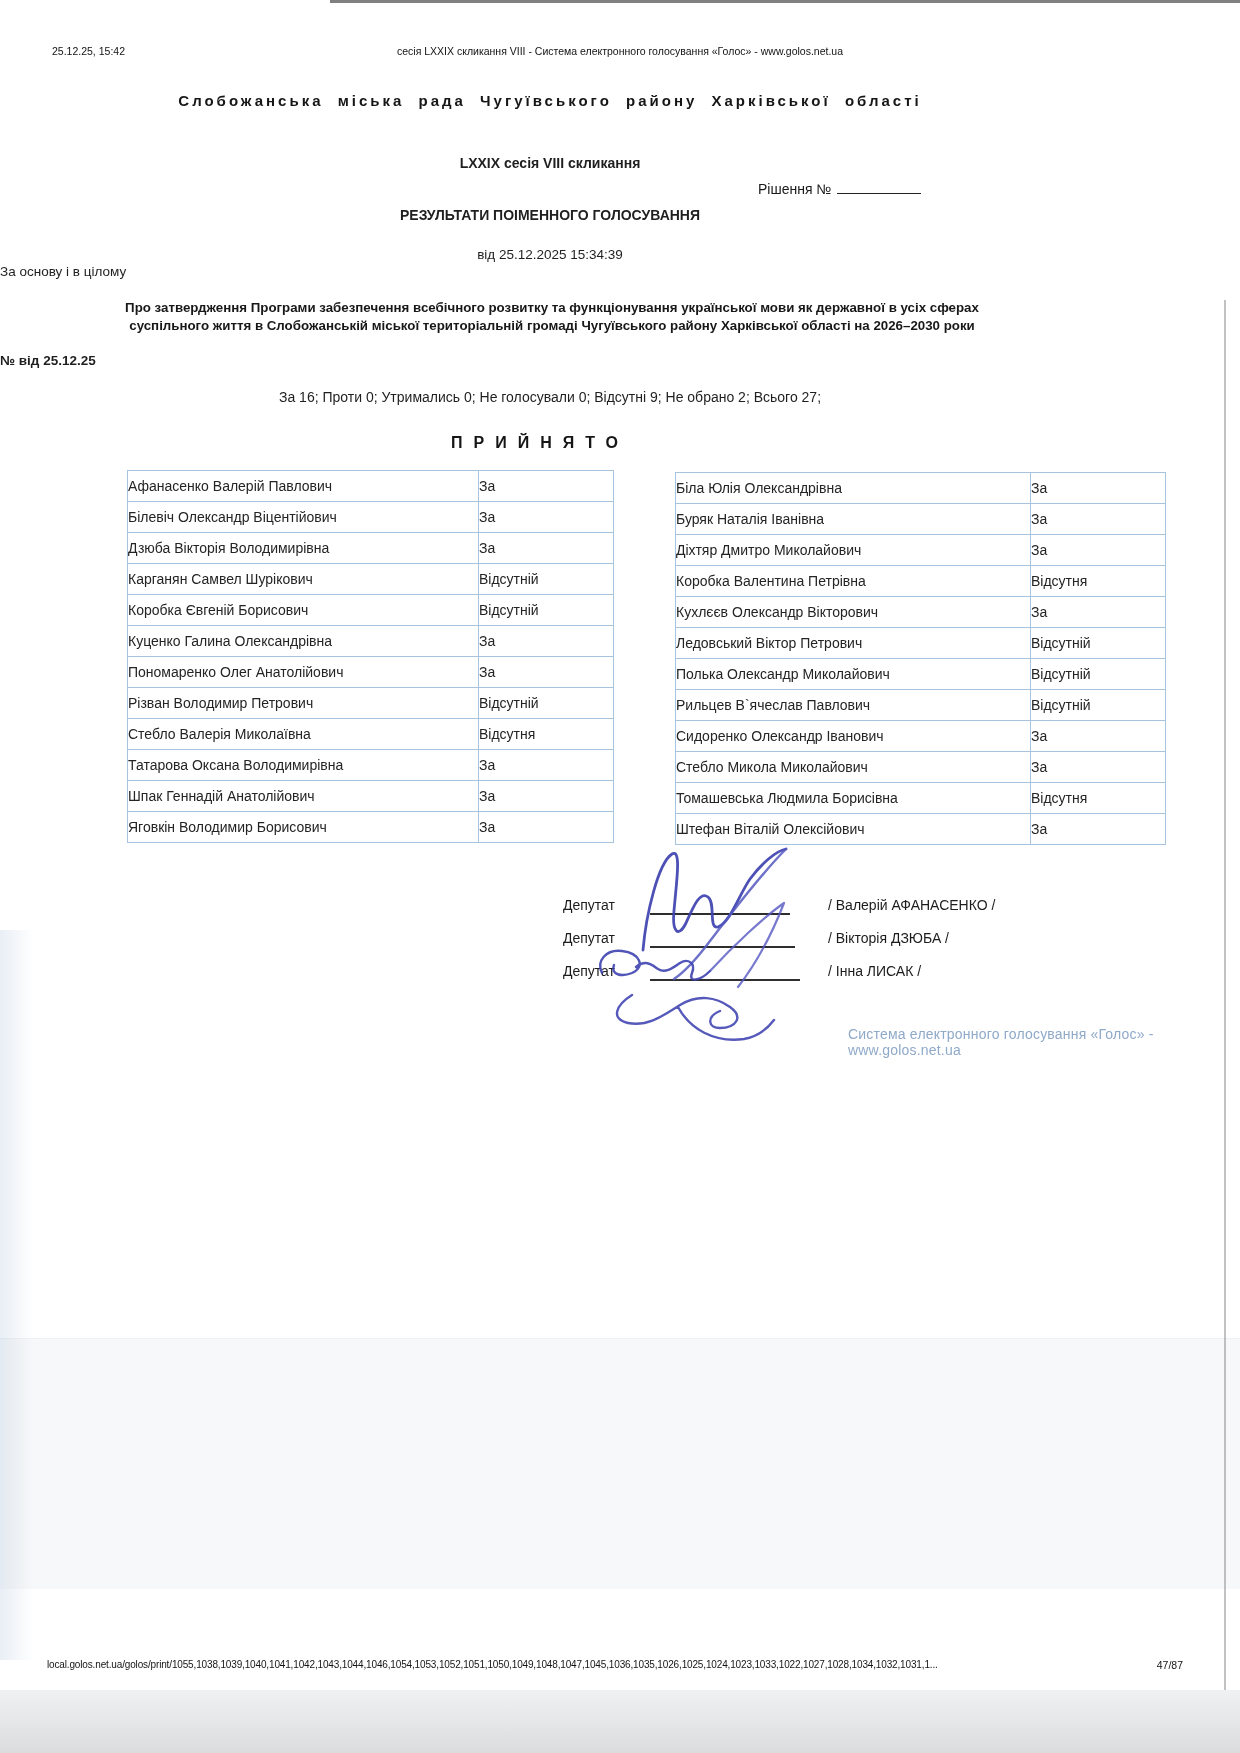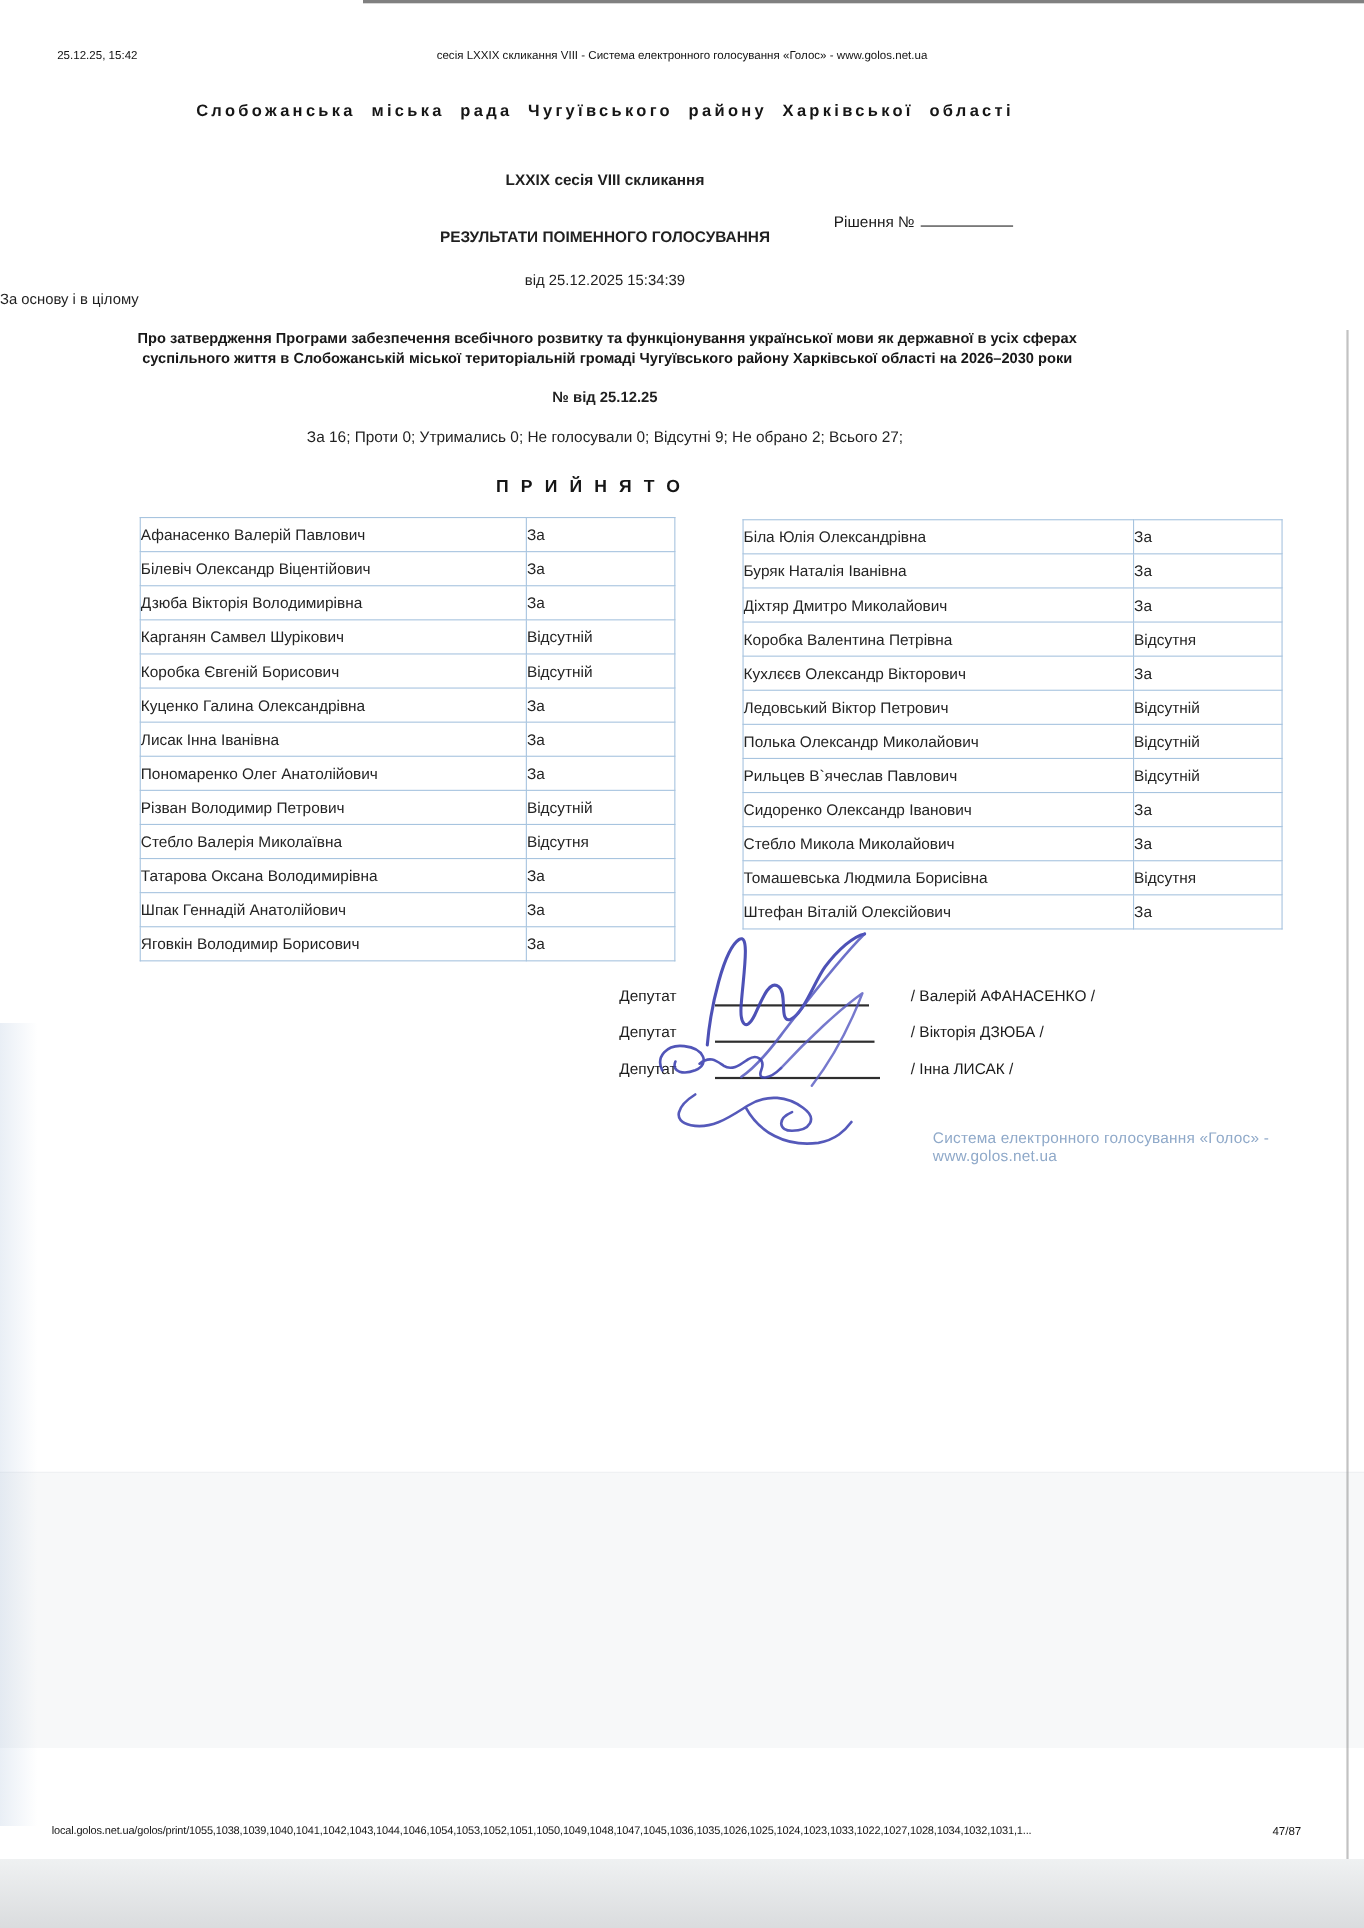--- a/index.html
+++ b/index.html
@@ -18,28 +18,28 @@
   
   .hdr-left   { position:absolute; left:52px; top:45px; font-size:10.5px; color:#121212; }
   .hdr-center { position:absolute; left:0; right:0; top:45px; text-align:center; font-size:10.5px; color:#121212; }
   .ftr-left   { position:absolute; left:47px; top:1659px; width:1082px; overflow:hidden; white-space:nowrap;
                 font-size:10px; letter-spacing:-0.15px; color:#151515; }
   .ftr-right  { position:absolute; right:57px; top:1659px; font-size:10.5px; color:#151515;text-align:center; }
   
   .council-title { position:absolute; left:0; top:92px; width:1100px; text-align:center;
                    font-size:15px; font-weight:700; letter-spacing:3px; word-spacing:7px; color:#161616; }
   .session-line  { position:absolute; left:0; top:155px; width:1100px; text-align:center; font-size:14px; font-weight:700; }
-  .decision-row  { position:absolute; left:758px; top:191px; font-size:14px; color:#1a1a1a; }
+  .decision-row  { position:absolute; left:758px; top:179px; font-size:14px; color:#1a1a1a; }
   .blank-line    { display:inline-block; width:84px; height:14px; border-bottom:1.5px solid #222; margin-left:6px; }
   .results-title { position:absolute; left:0; top:207px; width:1100px; text-align:center; font-size:14px; font-weight:700; }
   .vote-datetime { position:absolute; left:0; top:247px; width:1100px; text-align:center; font-size:13.5px; }
   .vote-basis    { position:absolute; left:0; top:264px; width:1100px; text-align:left; font-size:13.5px; }
   .subject       { position:absolute; left:122px; top:299px; width:860px; text-align:center;
                    font-size:13.3px; font-weight:700; line-height:17.5px; color:#181818; }
-  .subject-number{ position:absolute; left:0; top:353px; width:1100px; text-align:center; font-size:13.5px; font-weight:700; }
+  .subject-number{ position:absolute; left:0; top:353px; width:1100px; text-align:left; font-size:13.5px; font-weight:700; }
   .totals        { position:absolute; left:0; top:389px; width:1100px; text-align:center; font-size:14px; }
   .outcome       { position:absolute; left:0; top:434px; width:1080px; text-align:center;
                    font-size:16px; font-weight:700; letter-spacing:11px; color:#161616; }
   
   table.vote-table { position:absolute; border-collapse:collapse; table-layout:fixed; font-size:14px; color:#242424; }
   table.vote-table td { border:1px solid #a7c4df; height:30px; padding:0; vertical-align:middle;
                         overflow:hidden; white-space:nowrap; }
   td.name { padding-left:30px; }
   td.vote { padding-left:12px; }
   .vote-table.left  { left:127px; top:470px; width:486px; }
@@ -104,24 +104,20 @@
         </tr>
         <tr>
           <td class="name">Коробка Євгеній Борисович</td>
           <td class="vote">Відсутній</td>
         </tr>
         <tr>
           <td class="name">Куценко Галина Олександрівна</td>
           <td class="vote">За</td>
         </tr>
         <tr>
-          <td class="name">Лисак Інна Іванівна</td>
-          <td class="vote">За</td>
-        </tr>
-        <tr>
           <td class="name">Пономаренко Олег Анатолійович</td>
           <td class="vote">За</td>
         </tr>
         <tr>
           <td class="name">Різван Володимир Петрович</td>
           <td class="vote">Відсутній</td>
         </tr>
         <tr>
           <td class="name">Стебло Валерія Миколаївна</td>
           <td class="vote">Відсутня</td>

